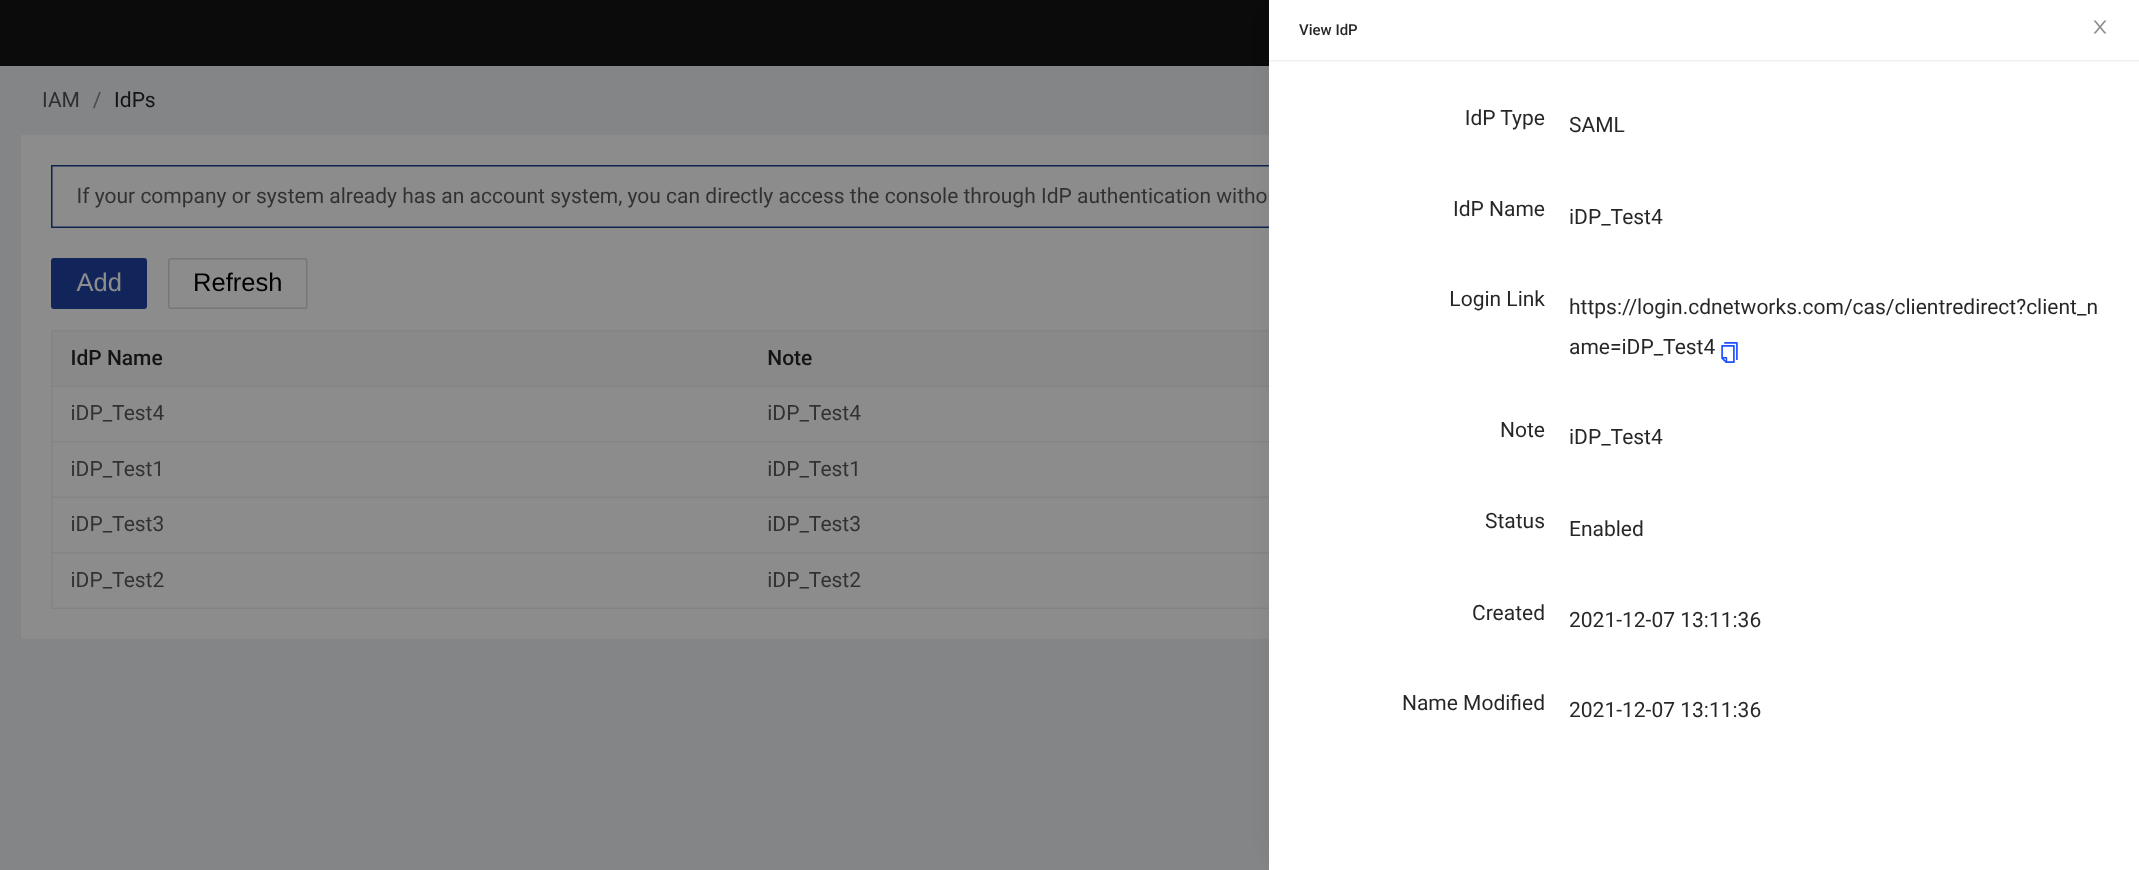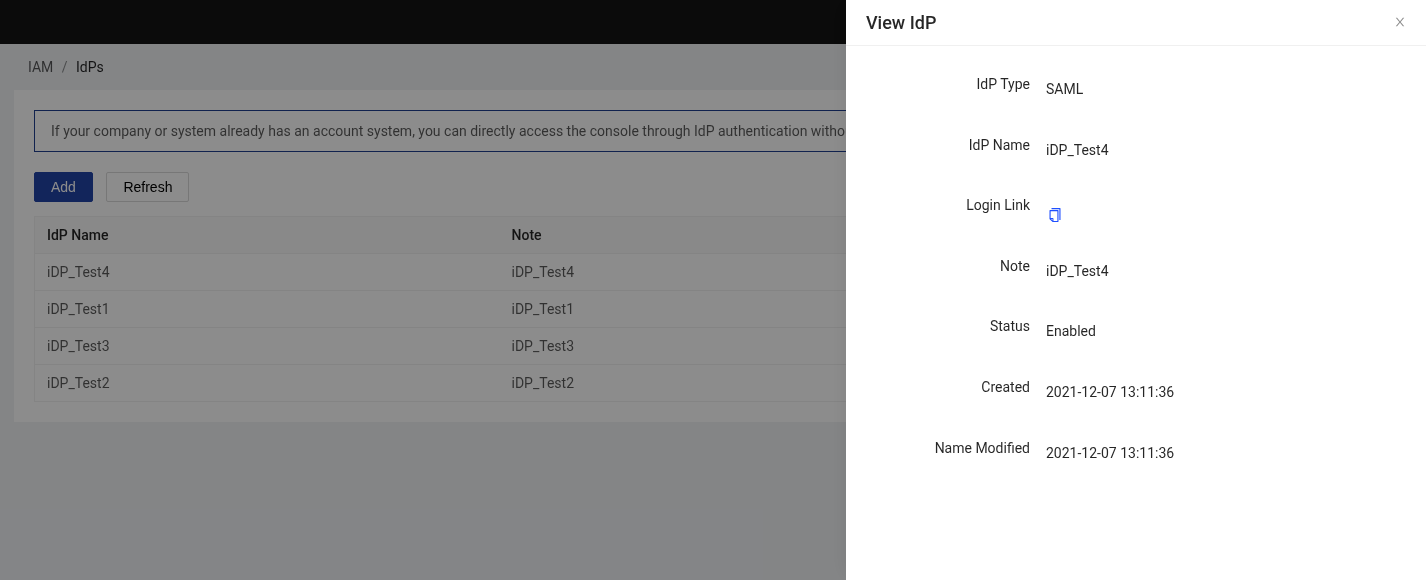--- a/index.html
+++ b/index.html
@@ -46,21 +46,21 @@
       padding: 12px 16px;
       color: rgba(0,0,0,0.65);
       margin-bottom: 20px;
     }
     .action-row {
       margin-bottom: 14px;
     }
     .btn {
       display: inline-block;
       padding: 6px 16px;
-      font-size: 14px;
+      font-size: 17px;
       border-radius: 2px;
       cursor: pointer;
       border: 1px solid #d9d9d9;
       background: #fff;
       margin-right: 10px;
     }
     .btn-primary {
       background: #2244a6;
       border-color: #2244a6;
       color: #fff;
@@ -103,21 +103,21 @@
       flex-direction: column;
     }
     .drawer-header {
       padding: 12px 20px;
       border-bottom: 1px solid #f0f0f0;
       display: flex;
       justify-content: space-between;
       align-items: center;
     }
     .drawer-header .title {
-      font-size: 18px;
+      font-size: 10px;
       font-weight: 500;
     }
     .close-icon {
       cursor: pointer;
       color: rgba(0,0,0,0.45);
       font-size: 14px;
     }
     .drawer-body {
       padding: 30px 20px 36px 20px;
       overflow-y: auto;
@@ -224,21 +224,21 @@
     </div>
 
     <div class="field-row">
       <div class="field-label">IdP Name</div>
       <div class="field-value">iDP_Test4</div>
     </div>
 
     <div class="field-row">
       <div class="field-label">Login Link</div>
       <div class="field-value">
-        <span class="copy-icon link"><svg viewBox="64 64 896 896" width="14" height="14" fill="#1f4fff">
+        <span>https://login.cdnetworks.com/cas/clientredirect?client_name=iDP_Test4</span><span class="copy-icon link"><svg viewBox="64 64 896 896" width="14" height="14" fill="#1f4fff">
               <path d="M832 64H296c-4.4 0-8 3.6-8 8v56c0 4.4 3.6 8 8 8h496v688c0 4.4 3.6 8 8 8h56c4.4 0 8-3.6 8-8V96c0-17.7-14.3-32-32-32zM704 192H192c-17.7 0-32 14.3-32 32v530.7c0 8.5 3.4 16.6 9.4 22.6l173.3 173.3c2.2 2.2 4.7 4 7.4 5.5v1.9h4.2c3.5 1.3 7.2 2 11 2H704c17.7 0 32-14.3 32-32V224c0-17.7-14.3-32-32-32zM350 856.2L263.9 770H350v86.2zM664 888H414V746c0-22.1-17.9-40-40-40H232V264h432v624z"></path>
             </svg></span>
       </div>
     </div>
 
     <div class="field-row">
       <div class="field-label">Note</div>
       <div class="field-value">iDP_Test4</div>
     </div>
 

